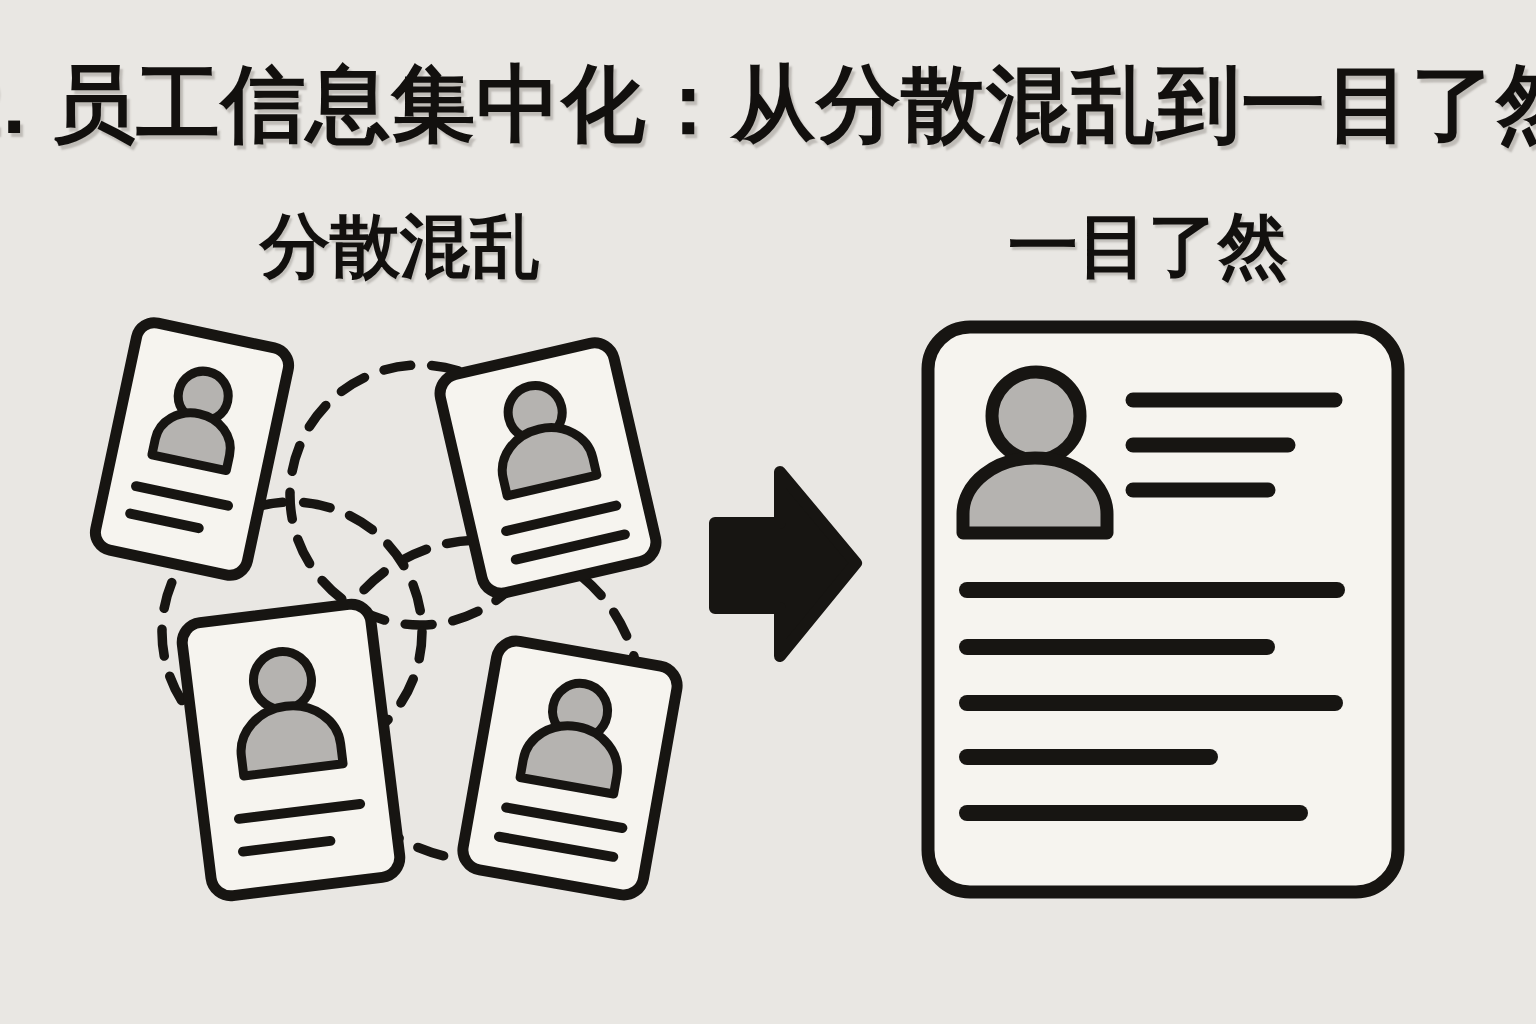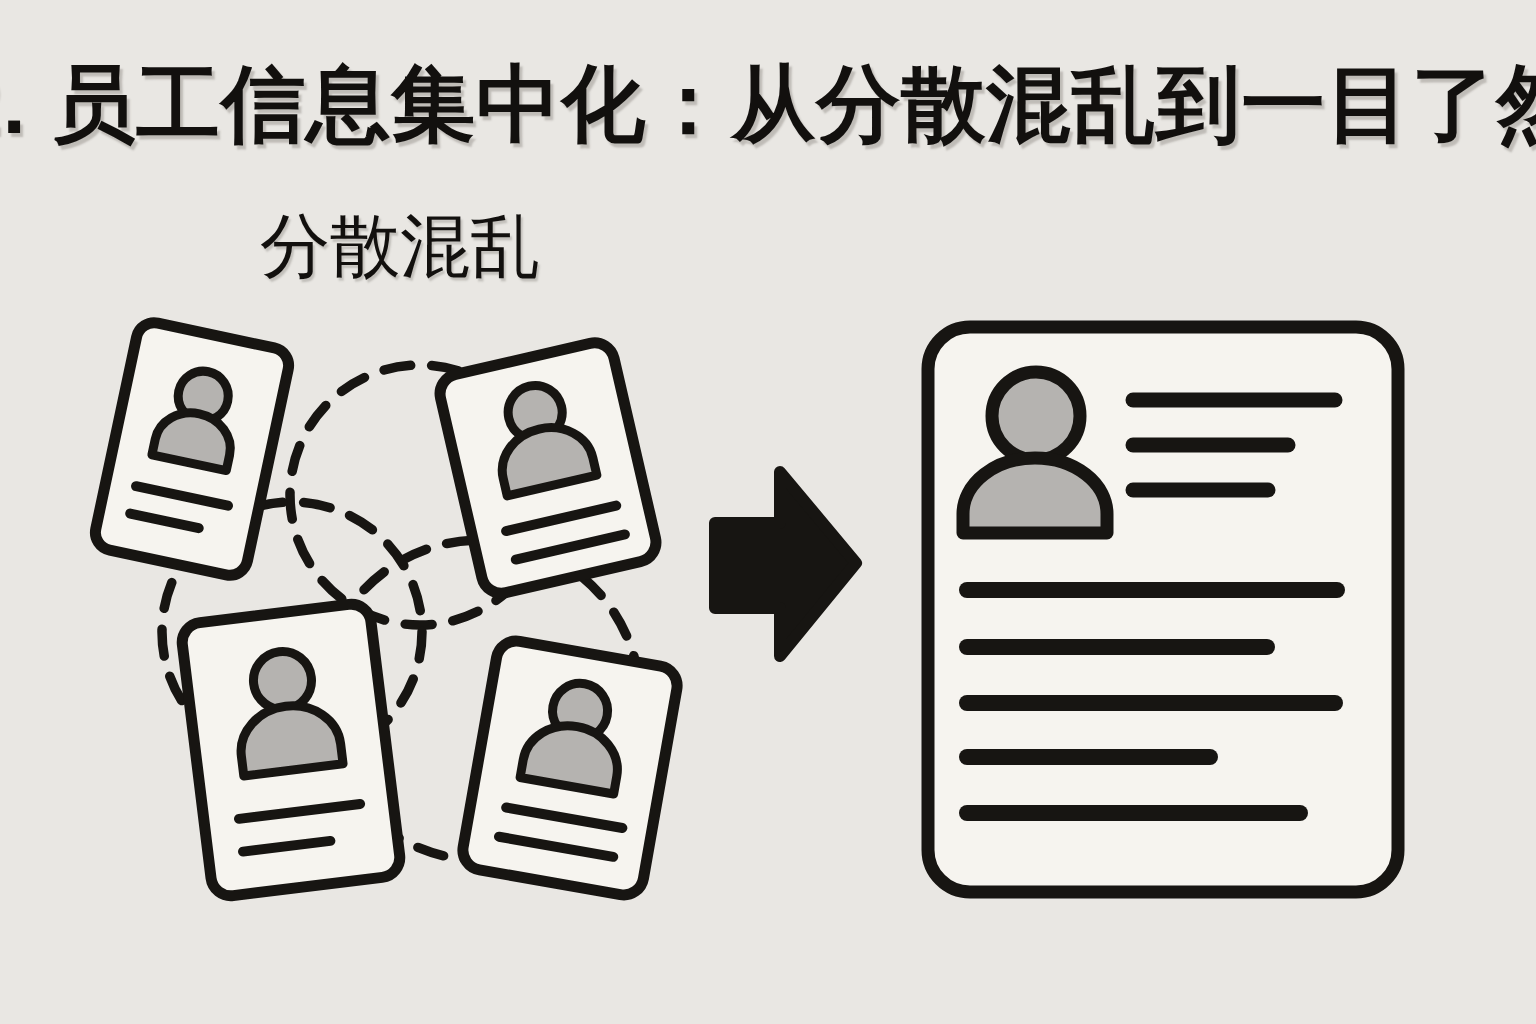--- a/index.html
+++ b/index.html
@@ -10,35 +10,36 @@
   }
   .stage{position:relative;width:1536px;height:1024px;background:#e9e7e3;}
   .page-title{
     position:absolute;left:50%;top:58px;transform:translateX(-50%);
     font-size:84px;font-weight:bold;color:#12100e;white-space:nowrap;
     letter-spacing:1px;line-height:1.1;margin:0;
     text-shadow:3px 4px 2px rgba(95,90,82,0.30);
   }
   .sub-label{
     position:absolute;transform:translate(-50%,-50%);
-    font-size:70px;font-weight:normal;color:#12100e;white-space:nowrap;
+    font-size:70px;font-weight:bold;color:#12100e;white-space:nowrap;
     text-shadow:2px 3px 2px rgba(95,90,82,0.28);
   }
   .label-left{left:400px;top:247px;}
   .label-right{left:1148px;top:247px;}
   svg.diagram{position:absolute;left:0;top:0;}
 </style>
 </head>
 <body>
 
 <div class="stage">
 
   <h1 class="page-title">2. 员工信息集中化：从分散混乱到一目了然</h1>
 
   <div class="sub-label label-left">分散混乱</div>
+  <div class="sub-label label-right">一目了然</div>
 
   <svg class="diagram" width="1536" height="1024" viewBox="0 0 1536 1024">
 
     <g fill="none" stroke="#171512" stroke-width="9.5" stroke-dasharray="27 21" stroke-linecap="round">
       <circle cx="420" cy="495" r="130"></circle>
       <circle cx="292" cy="632" r="130"></circle>
       <circle cx="480" cy="700" r="160"></circle>
     </g>
 
     <g transform="translate(192,449) rotate(12)">

